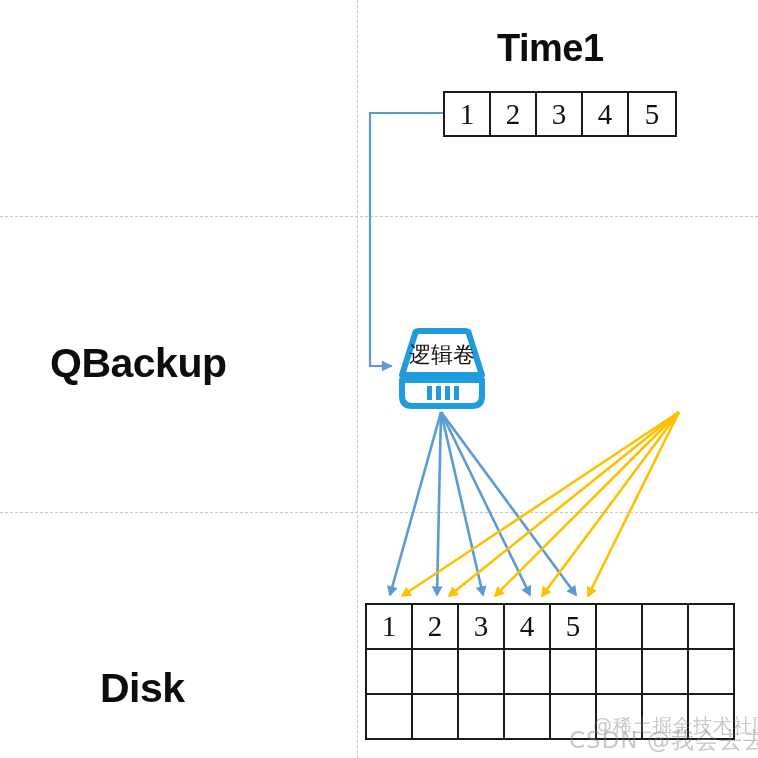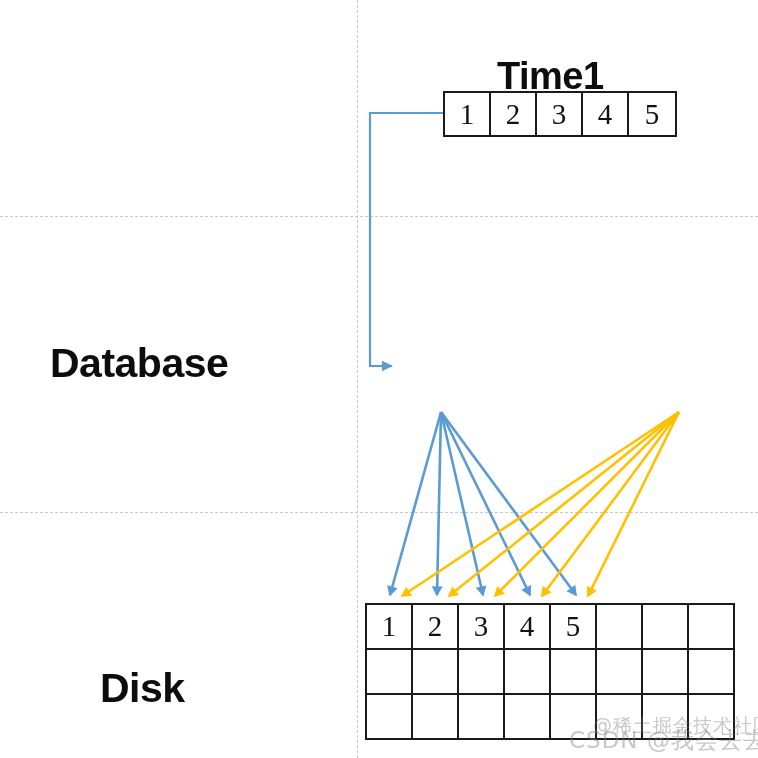--- a/index.html
+++ b/index.html
@@ -136,24 +136,24 @@
 </style>
 </head>
 <body>
 
 <div id="stage">
 
   <div class="guide-h" style="top:216px;"></div>
   <div class="guide-h" style="top:512px;"></div>
   <div class="guide-v" style="left:357px;"></div>
 
-  <div class="band-label" style="left:50px; top:340px;">Database</div>
+  <div class="band-label" style="left:50px; top:340px;">QBackup</div>
   <div class="band-label" style="left:100px; top:665px;">Disk</div>
 
-  <div class="time-title" style="left:497px; top:27px;margin-top:28px;">Time1</div>
+  <div class="time-title" style="left:497px; top:27px;">Time1</div>
 
   <div class="strip" id="time1-strip" style="left:443px; top:91px;">
       <div class="cell">1</div>
       <div class="cell">2</div>
       <div class="cell">3</div>
       <div class="cell">4</div>
       <div class="cell">5</div>
     </div>
 
   <div class="grid" id="disk-grid" style="left:365px; top:603px;">
@@ -182,20 +182,31 @@
         <div class="gcell"></div>
         <div class="gcell"></div>
         <div class="gcell"></div>
         <div class="gcell"></div>
         <div class="gcell"></div>
         <div class="gcell"></div>
         <div class="gcell"></div>
       </div>
     </div>
 
+  <div class="drive" style="left:394px; top:328px;">
+    <svg width="96" height="84" viewBox="0 0 96 84" aria-hidden="true">
+      <path d="M21 6 Q21 3 25 3 L71 3 Q75 3 75 6 L88 47 L8 47 Z" fill="none" stroke="#1f9bde" stroke-width="6" stroke-linejoin="round"></path>
+      <path d="M8 52 L88 52 L88 68 Q88 78 78 78 L18 78 Q8 78 8 68 Z" fill="none" stroke="#1f9bde" stroke-width="6" stroke-linejoin="round"></path>
+      <rect x="33" y="58" width="5" height="14" fill="#1f9bde"></rect>
+      <rect x="42" y="58" width="5" height="14" fill="#1f9bde"></rect>
+      <rect x="51" y="58" width="5" height="14" fill="#1f9bde"></rect>
+      <rect x="60" y="58" width="5" height="14" fill="#1f9bde"></rect>
+    </svg>
+    <div class="dlabel">逻辑卷</div>
+  </div>
 
 
   <svg id="vectors" viewBox="0 0 758 758">
     <defs>
       <marker id="ahBlueSm" markerWidth="7" markerHeight="7" refX="5.2" refY="3.2" orient="auto" markerUnits="strokeWidth">
         <path d="M0.6,0.8 L5.6,3.2 L0.6,5.6 Z" fill="#5b9bd5"></path>
       </marker>
       <marker id="ahBlue" markerWidth="5" markerHeight="5" refX="3.6" refY="2.4" orient="auto" markerUnits="strokeWidth">
         <path d="M0.3,0.3 L4.2,2.4 L0.3,4.5 Z" fill="#5b9bd5"></path>
       </marker>

